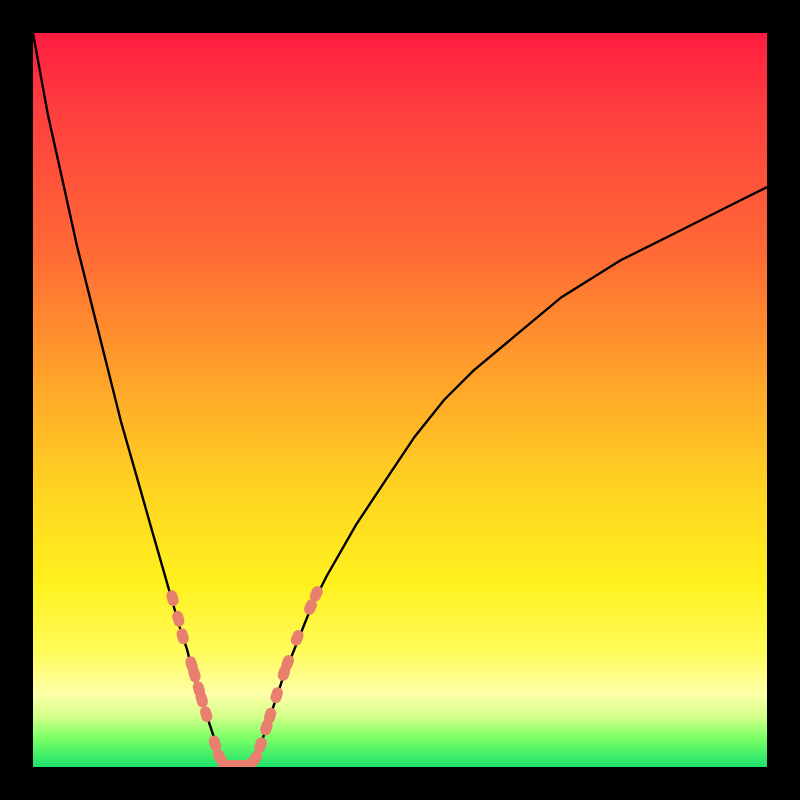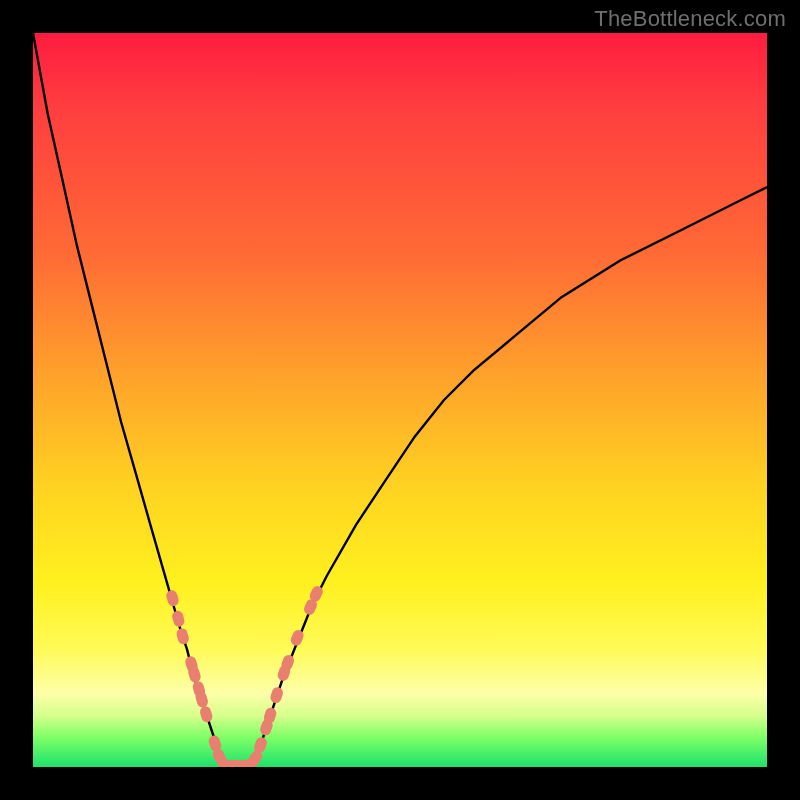--- a/index.html
+++ b/index.html
@@ -91,14 +91,13 @@
           <rect x="229.1" y="677.1" width="16" height="11" rx="5.5" class="marker" fill="#e9806f" transform="rotate(-72.3 237.1 682.6)"></rect>
           <rect x="235.7" y="656.6" width="16" height="11" rx="5.5" class="marker" fill="#e9806f" transform="rotate(-71.9 243.7 662.1)"></rect>
           <rect x="243.0" y="634.5" width="16" height="11" rx="5.5" class="marker" fill="#e9806f" transform="rotate(-71.2 251.0 640.0)"></rect>
           <rect x="246.7" y="624.3" width="16" height="11" rx="5.5" class="marker" fill="#e9806f" transform="rotate(-69.4 254.7 629.8)"></rect>
           <rect x="256.2" y="599.3" width="16" height="11" rx="5.5" class="marker" fill="#e9806f" transform="rotate(-67.8 264.2 604.8)"></rect>
           <rect x="269.5" y="568.5" width="16" height="11" rx="5.5" class="marker" fill="#e9806f" transform="rotate(-66.6 277.5 574.0)"></rect>
           <rect x="275.3" y="555.3" width="16" height="11" rx="5.5" class="marker" fill="#e9806f" transform="rotate(-66.0 283.3 560.8)"></rect>
         </g>
     </svg>
   </div>
-  <div class="watermark">TheBottleneck.com</div>
 </div>
 
 </body></html>

